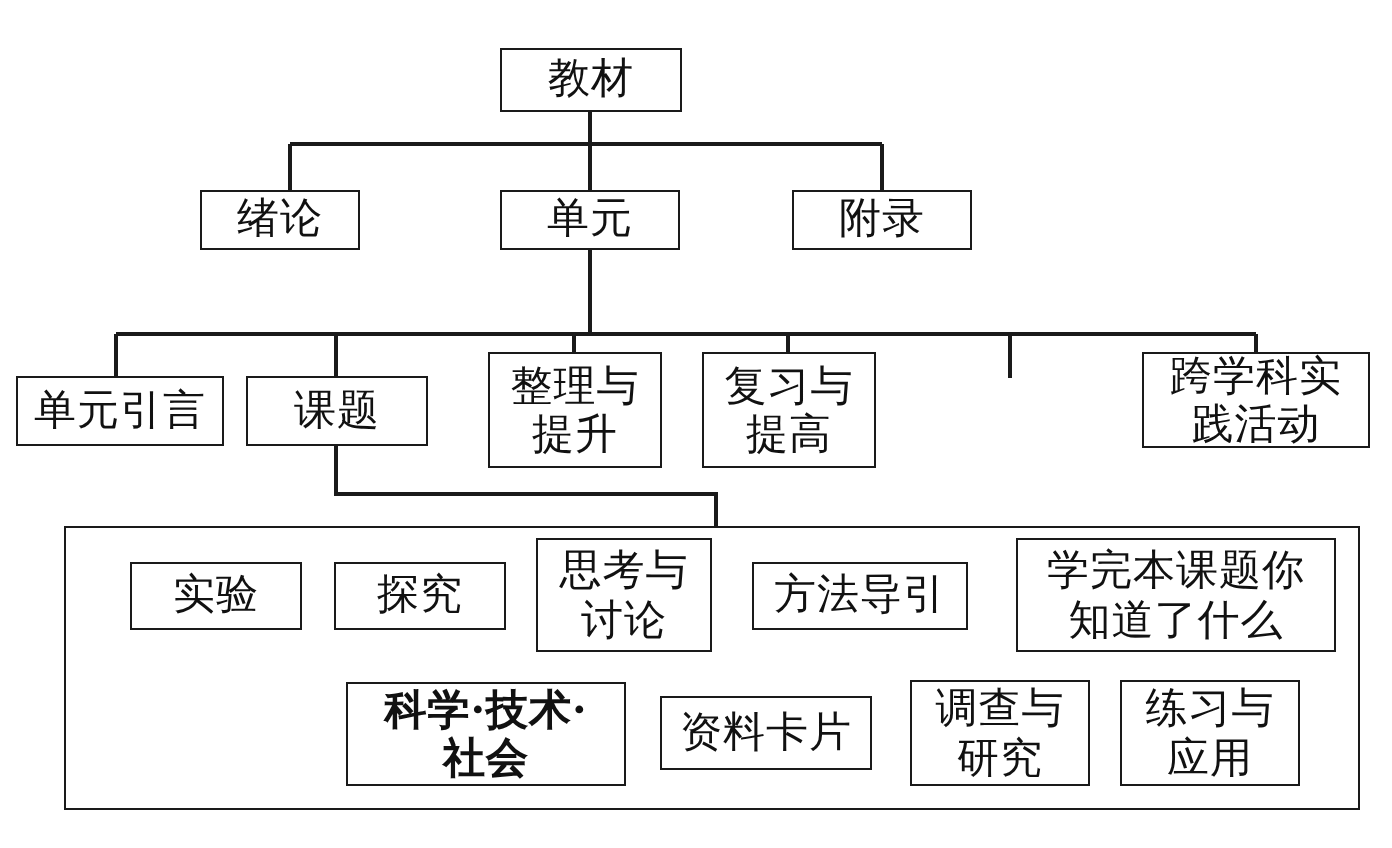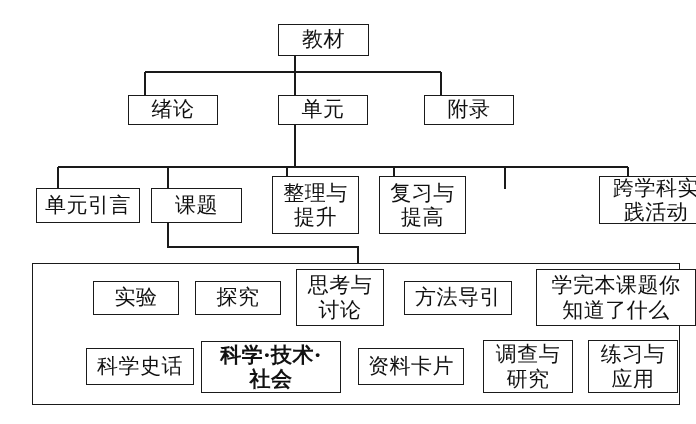--- a/index.html
+++ b/index.html
@@ -40,21 +40,20 @@
     display: flex;
     align-items: center;
     justify-content: center;
     text-align: center;
     color: #111111;
     font-size: 21px;
     line-height: 1.12;
     letter-spacing: 0.5px;
     white-space: pre-line;
     font-family: "DejaVu Serif", "Liberation Serif", serif;
-    margin-left: 28px;
   }
   .node.two-line {
     line-height: 1.16;
   }
   .container-box {
     position: absolute;
     box-sizing: border-box;
     border: 1.8px solid #1a1a1a;
     background: #ffffff;
   }
@@ -81,21 +80,21 @@
     <line x1="505" y1="167" x2="505" y2="189"></line>
     <line x1="628" y1="167" x2="628" y2="177"></line>
 
     <path d="M 168 222 L 168 247 L 358 247 L 358 263"></path>
   </svg>
 
   <div class="node" style="left:250px; top:24px; width:91px; height:32px;">
     <span>教材</span>
   </div>
 
-  <div class="node" style="left:100px; top:95px; width:90px; height:30px;">
+  <div class="node" style="left:100px; top:95px; width:80px; height:30px;">
     <span>绪论</span>
   </div>
   <div class="node" style="left:250px; top:95px; width:90px; height:30px;">
     <span>单元</span>
   </div>
   <div class="node" style="left:396px; top:95px; width:90px; height:30px;">
     <span>附录</span>
   </div>
 
   <div class="node" style="left:8px; top:188px; width:104px; height:35px;">
@@ -130,23 +129,20 @@
 讨论</span>
   </div>
   <div class="node" style="left:376px; top:281px; width:108px; height:34px;">
     <span>方法导引</span>
   </div>
   <div class="node two-line" style="left:508px; top:269px; width:160px; height:57px;">
     <span>学完本课题你
 知道了什么</span>
   </div>
 
-  <div class="node" style="left:58px; top:348px; width:108px; height:37px;">
-    <span>科学史话</span>
-  </div>
   <div class="node two-line" style="left:173px; top:341px; width:140px; height:52px;font-weight:bold;">
     <span>科学·技术·
 社会</span>
   </div>
   <div class="node" style="left:330px; top:348px; width:106px; height:37px;">
     <span>资料卡片</span>
   </div>
   <div class="node two-line" style="left:455px; top:340px; width:90px; height:53px;">
     <span>调查与
 研究</span>

